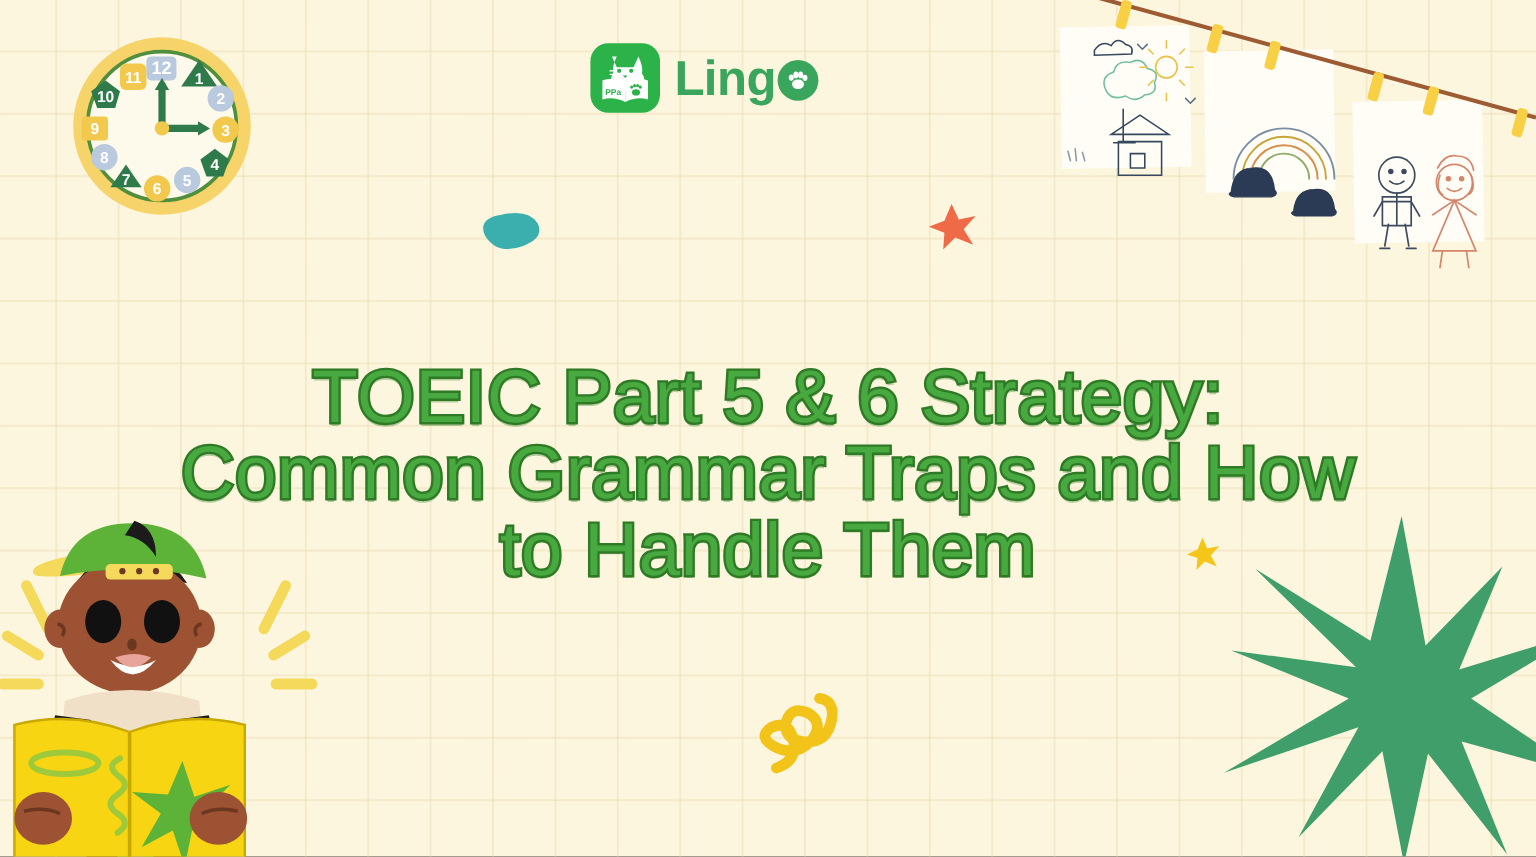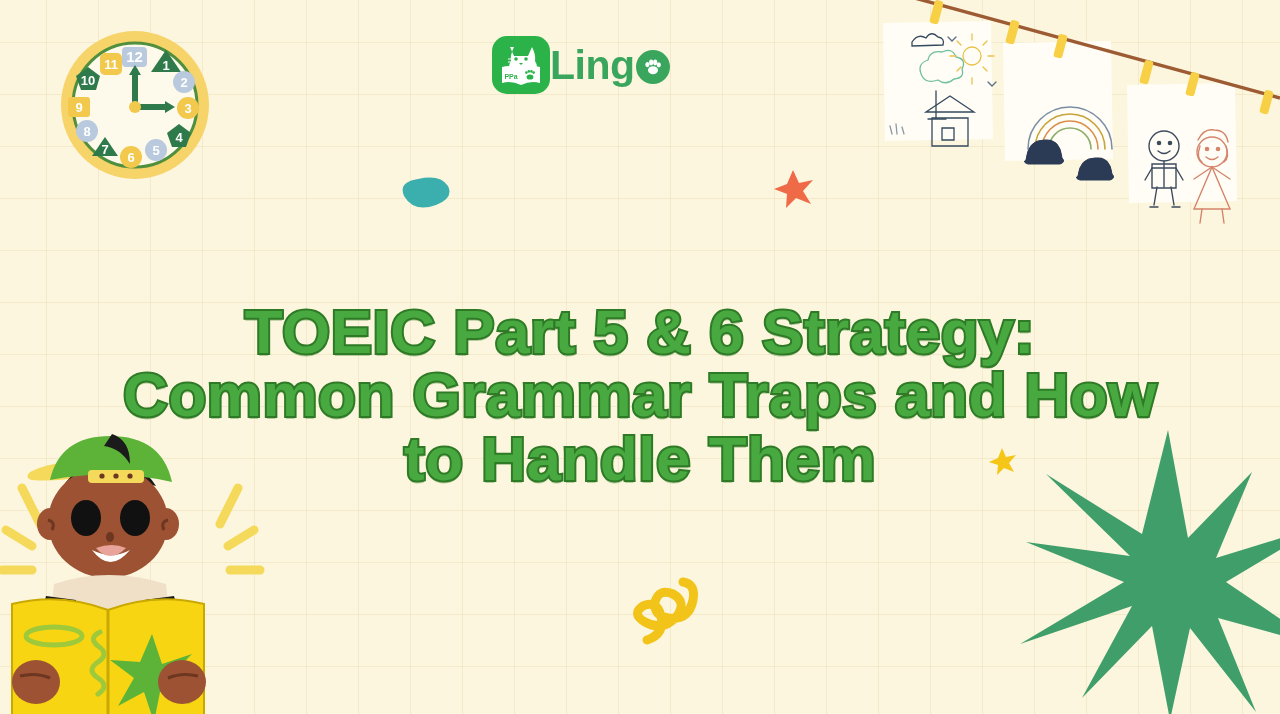--- a/index.html
+++ b/index.html
@@ -27,20 +27,21 @@
     pointer-events: none;
   }
 
   
   #logo {
     position: absolute;
     left: 492px;
     top: 36px;
     display: flex;
     align-items: center;
+    gap: 12px;
   }
   #logo-mark {
     width: 58px;
     height: 58px;
     border-radius: 15px;
     background: #2bb34a;
     display: flex;
     align-items: center;
     justify-content: center;
   }
@@ -67,21 +68,21 @@
   }
 
   
   #title {
     position: absolute;
     left: 0;
     right: 0;
     top: 258px;
     text-align: center;
     font-size: 62px;
-    font-weight: bold;
+    font-weight: normal;
     line-height: 1.03;
     color: #47a93f;
     -webkit-text-stroke: 4px #2f7a26;
     paint-order: stroke fill;
     letter-spacing: 0.5px;
     text-shadow: 0 3px 0 rgba(47,122,38,0.35);
     white-space: pre-line;
     padding: 0 40px;
   }
 

